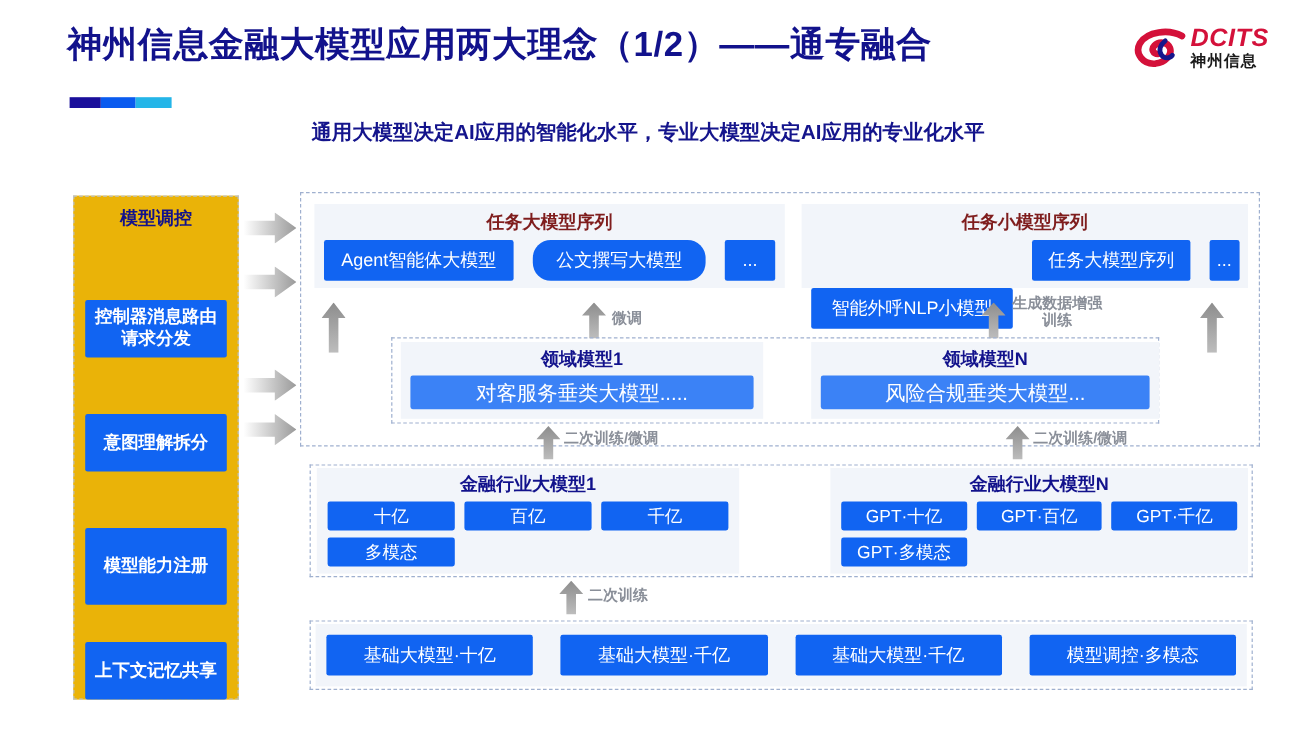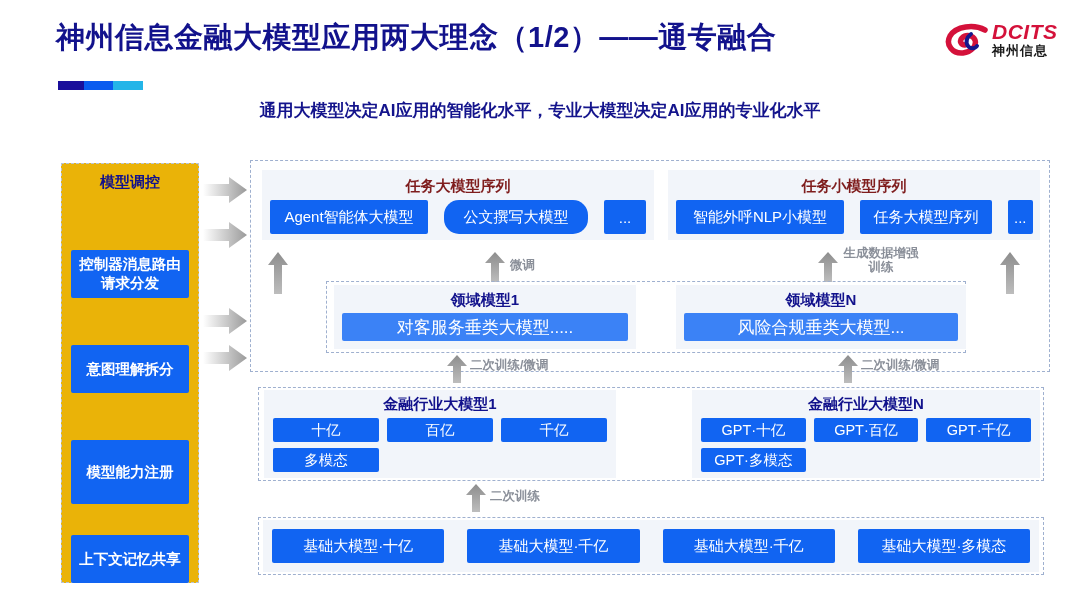--- a/index.html
+++ b/index.html
@@ -81,21 +81,21 @@
   }
   .seq-row{position:absolute;left:8px;right:8px;top:30px;display:flex;gap:16px;}
   .seq-cell{
     background:#1164f2;color:#fff;height:34px;border-radius:2px;
     display:flex;align-items:center;justify-content:center;
     font-size:15px;white-space:nowrap;padding:0 6px;box-sizing:border-box;
   }
   .seq-L .seq-cell.c0{flex:0 0 158px;}
   .seq-L .seq-cell.c1{flex:0 0 144px;border-radius:15px;}
   .seq-L .seq-cell.c2{flex:1;}
-  .seq-R .seq-cell.c0{flex:0 0 168px;}
+  .seq-R .seq-cell.c0{flex:0 0 168px;margin-top:40px;}
   .seq-R .seq-cell.c1{flex:0 0 132px;}
   .seq-R .seq-cell.c2{flex:1;}
 
   
   .domain-band{
     position:absolute;left:326px;top:281px;width:640px;height:72px;
     border:1px dashed #9fb0cf;box-sizing:border-box;
   }
   .dm{
     position:absolute;top:285px;height:64px;background:#f2f5fa;box-sizing:border-box;padding-top:4px;
@@ -290,14 +290,14 @@
 <svg class="up" style="left:466px;top:484px;height:28px;" viewBox="0 0 20 28">
   <path d="M10 0 L20 11 H14 V28 H6 V11 H0 Z" fill="url(#gu)"></path>
 </svg>
 <div class="arr-lbl" style="left:490px;top:489px;">二次训练</div>
 
 <div class="base-band"></div>
 <div class="base-inner">
   <div class="base-cell">基础大模型·十亿</div>
   <div class="base-cell">基础大模型·千亿</div>
   <div class="base-cell">基础大模型·千亿</div>
-  <div class="base-cell">基础大模型·多模态</div>
+  <div class="base-cell">模型调控·多模态</div>
 </div>
 
 </body></html>

